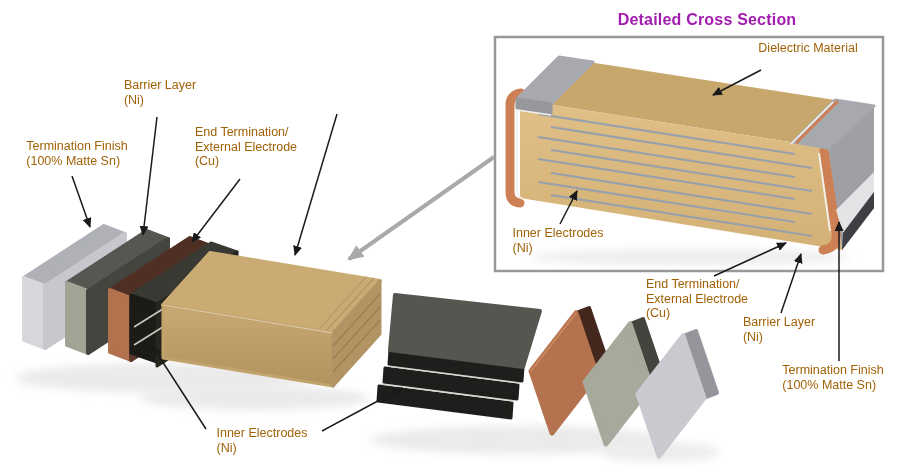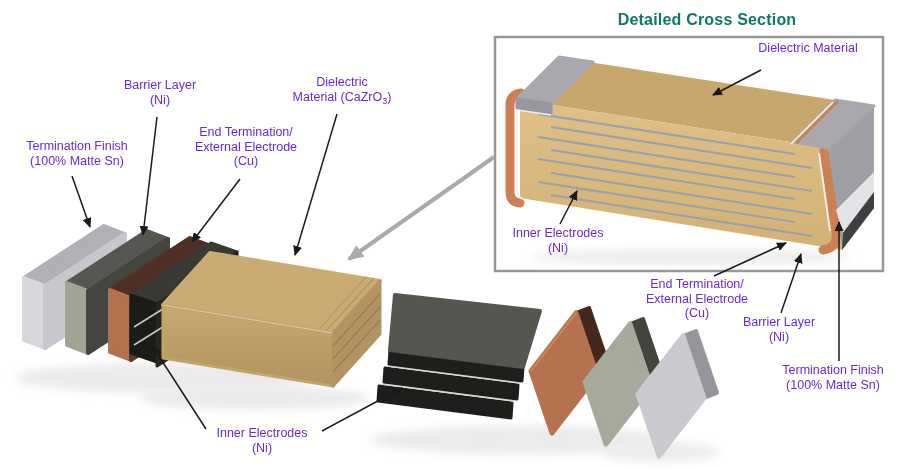--- a/index.html
+++ b/index.html
@@ -1,23 +1,23 @@
 <!DOCTYPE html>
 <html><head>
 <meta charset="utf-8">
 <style>
   html,body{margin:0;padding:0;background:#ffffff;}
   #stage{position:relative;width:915px;height:469px;background:#ffffff;overflow:hidden;
          font-family:"Liberation Sans",sans-serif;}
   #art{position:absolute;left:0;top:0;}
-  .lbl{position:absolute;transform:translateX(-50%);text-align:center;
-       font:12.5px/14.5px "Liberation Sans",sans-serif;color:#6d28d9;white-space:nowrap;}
+  .lbl{position:absolute;transform:translateX(-50%);text-align:left;
+       font:12.5px/14.5px "Liberation Sans",sans-serif;color:#a16207;white-space:nowrap;}
   .lbl sub{font-size:9px;vertical-align:-3px;}
   .title{position:absolute;transform:translateX(-50%);font:bold 16px/18px "Liberation Sans",sans-serif;
-         color:#0f766e;white-space:nowrap;letter-spacing:.2px;padding-left:30px;}
+         color:#a21caf;white-space:nowrap;letter-spacing:.2px;padding-left:30px;}
 </style>
 </head>
 <body>
 
 <div id="stage">
 
 <svg id="art" width="915" height="469" viewBox="0 0 915 469">
   <defs>
     <marker id="ah" markerWidth="11" markerHeight="9" refX="9" refY="4.5" orient="auto" markerUnits="userSpaceOnUse">
       <path d="M0,0 L10,4.5 L0,9 Z" fill="#1a1a1a"></path>
@@ -167,24 +167,20 @@
   </div>
   <div class="lbl" style="left:160px;top:78px">
     <div>Barrier Layer</div>
     <div>(Ni)</div>
   </div>
   <div class="lbl" style="left:246px;top:125px">
     <div>End Termination/</div>
     <div>External Electrode</div>
     <div>(Cu)</div>
   </div>
-  <div class="lbl" style="left:342px;top:75px">
-    <div>Dielectric</div>
-    <div><span>Material (CaZrO</span><sub>3</sub><span>)</span></div>
-  </div>
   <div class="lbl" style="left:262px;top:426px">
     <div>Inner Electrodes</div>
     <div>(Ni)</div>
   </div>
 
   <div class="lbl" style="left:808px;top:41px">
     <div>Dielectric Material</div>
   </div>
   <div class="lbl" style="left:558px;top:226px">
     <div>Inner Electrodes</div>

